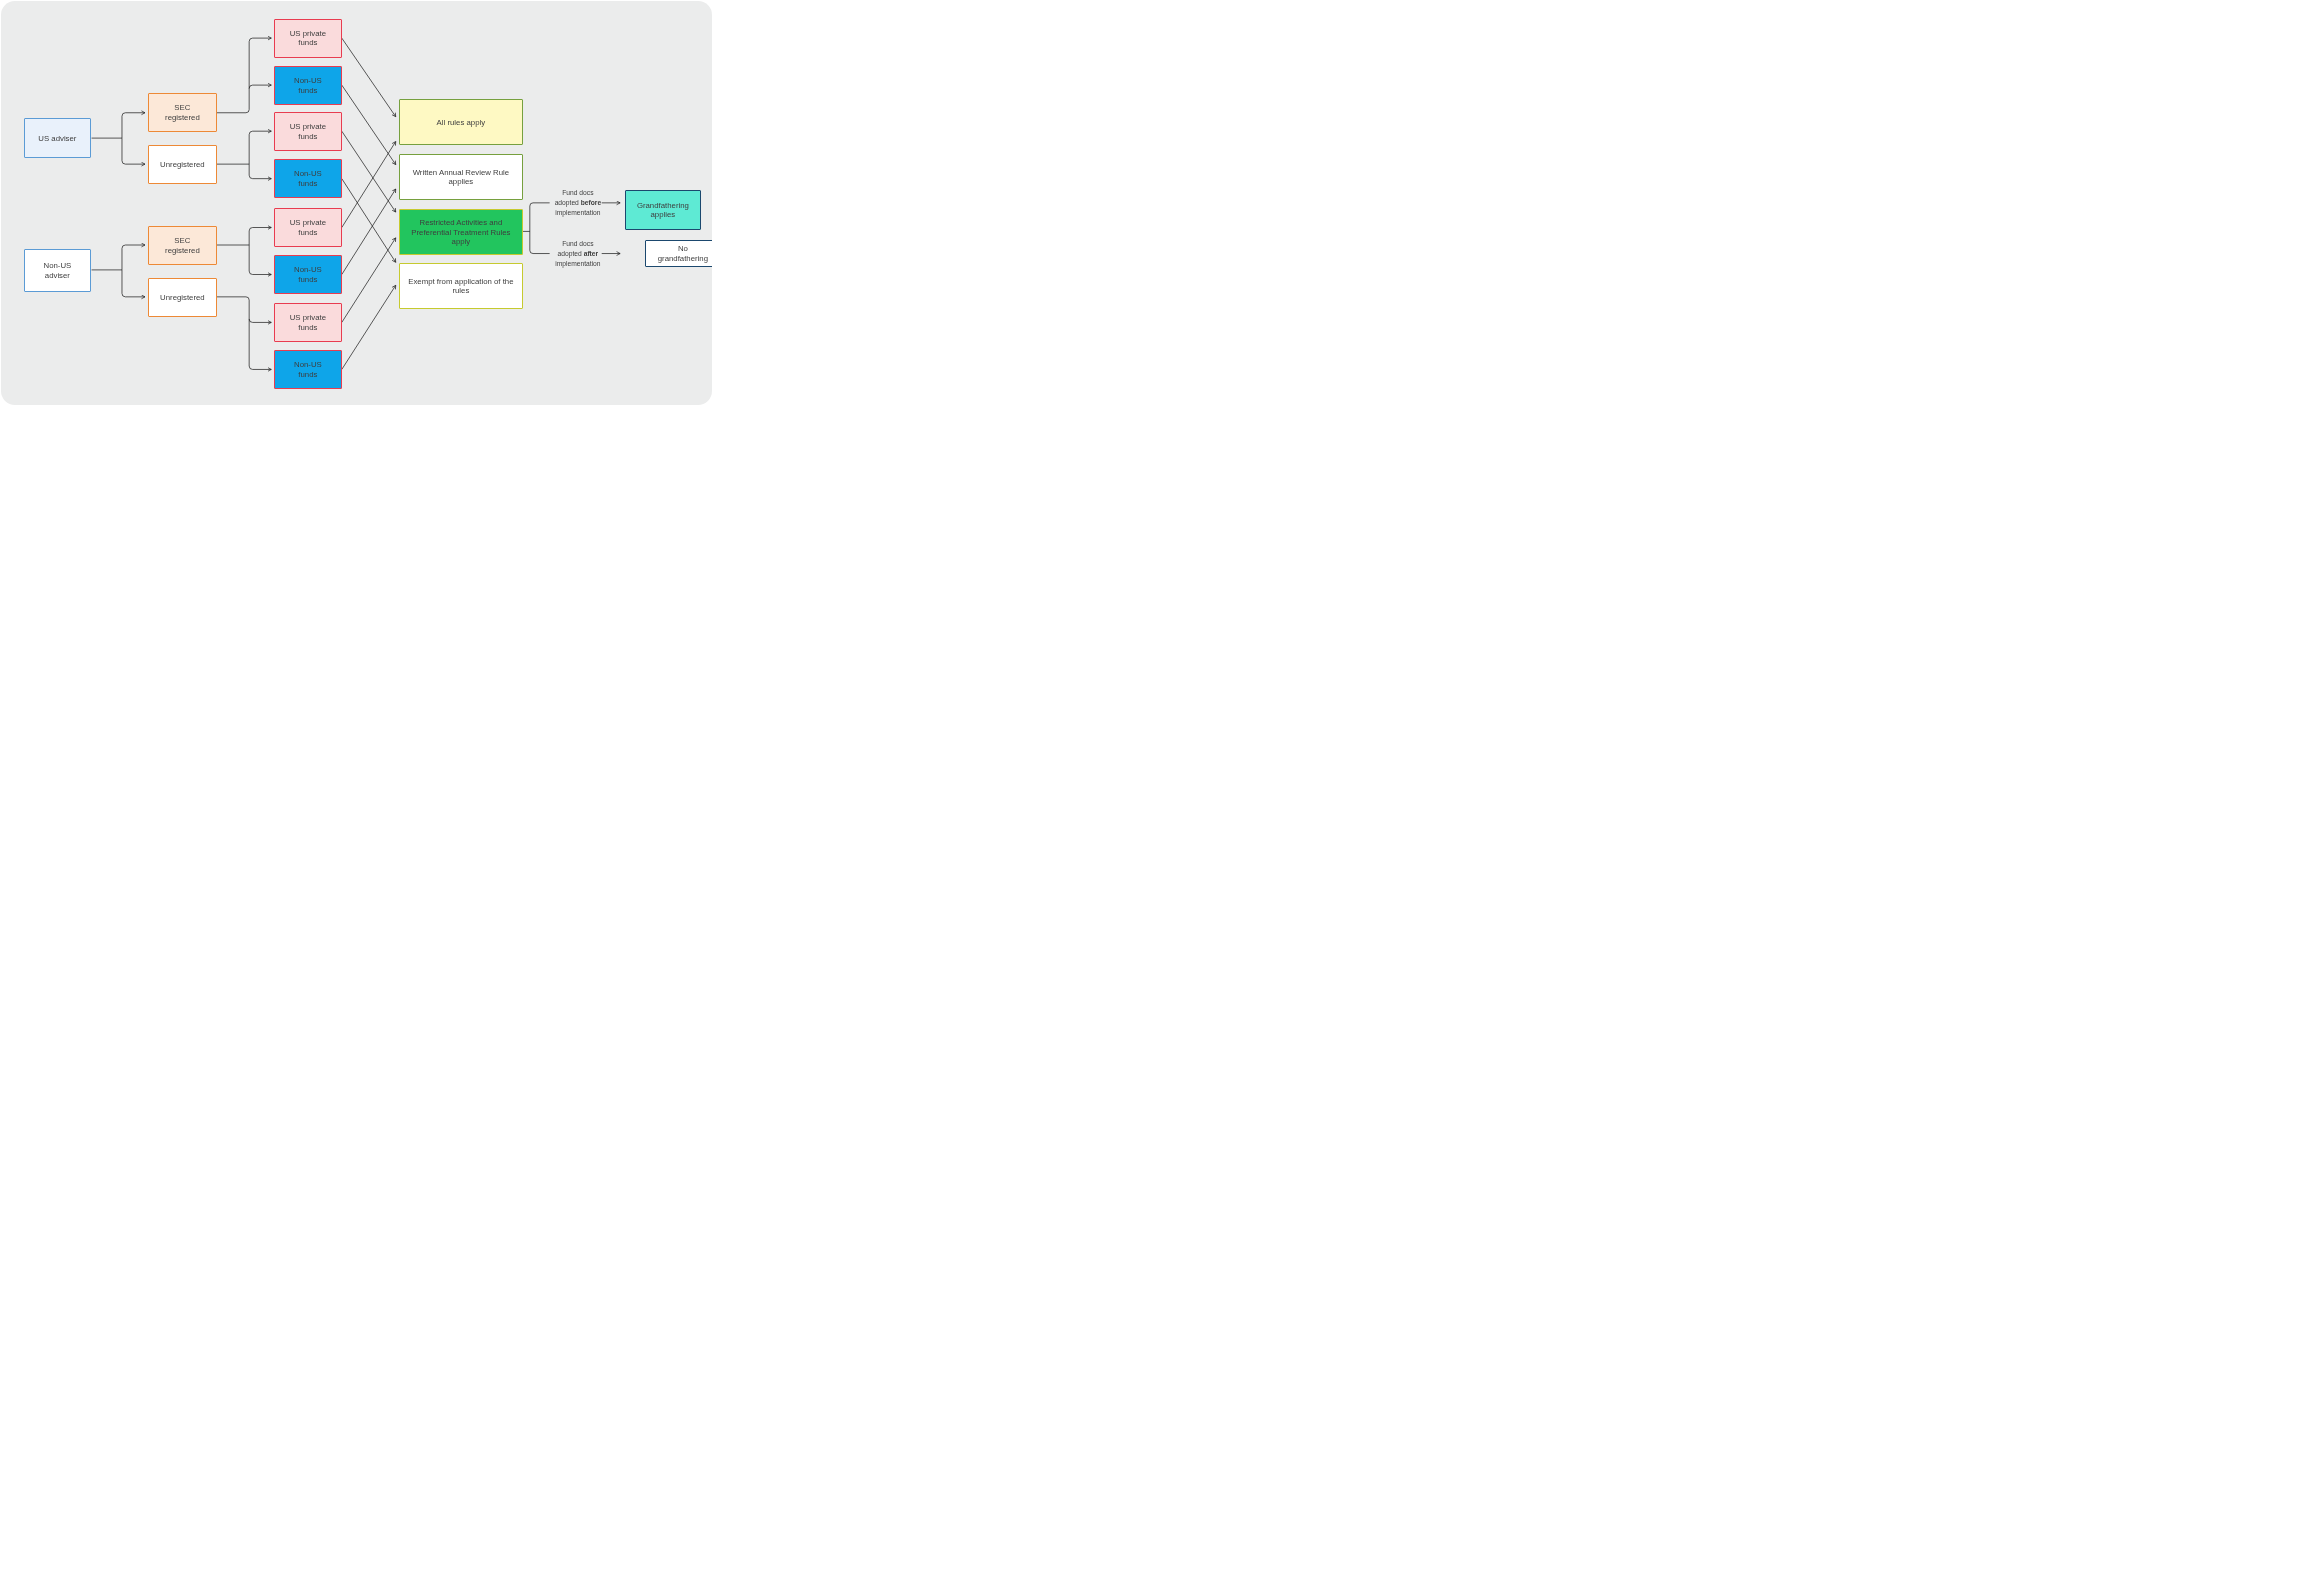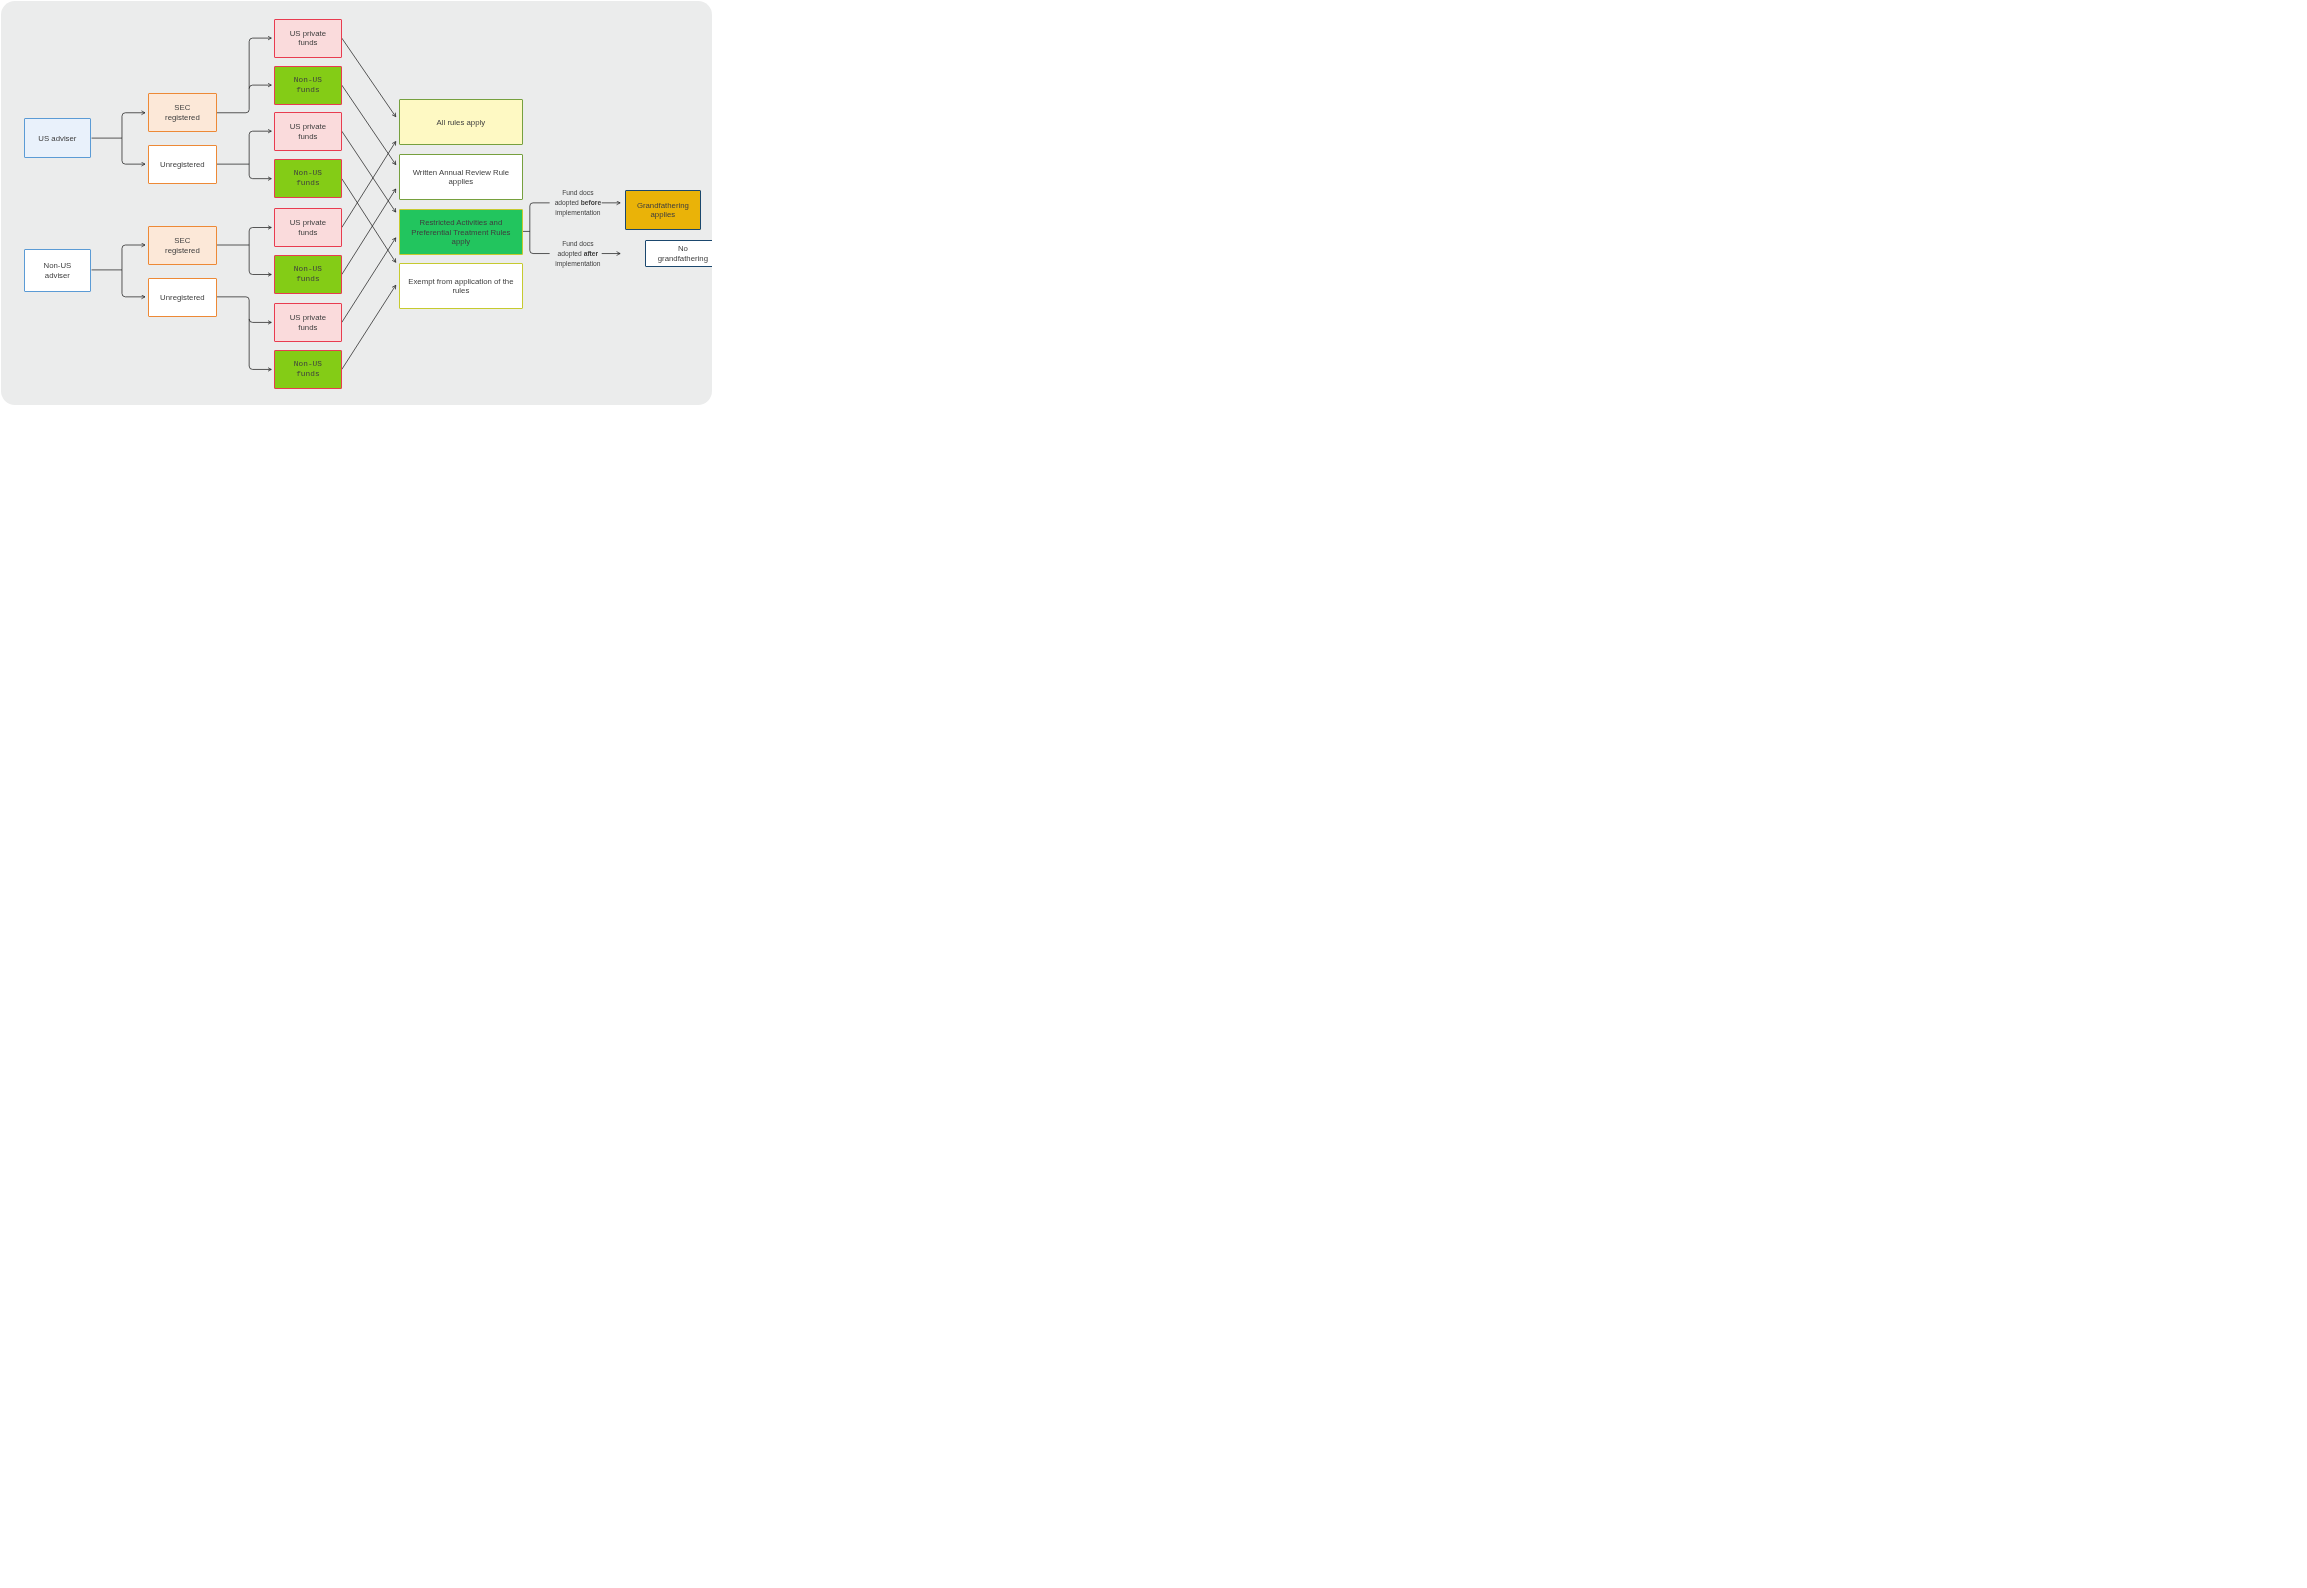--- a/index.html
+++ b/index.html
@@ -6,26 +6,26 @@
   body{width:712px;height:406px;position:relative;font-family:"Liberation Sans","DejaVu Sans",sans-serif;}
   #canvas{position:absolute;left:0.9px;top:1.4px;width:711px;height:404px;background:#ebecec;border-radius:14px;overflow:hidden;}
   .node{position:absolute;box-sizing:border-box;display:flex;align-items:center;justify-content:center;
         text-align:center;border-radius:1px;border:1.2px solid #888;background:#ffffff;
         color:#3e3e3e;font-size:7.8px;line-height:1.22;}
   .v-blue-fill   {border-color:#5b9bd5;background:#e9f1fb;}
   .v-blue-line   {border-color:#5b9bd5;background:#ffffff;}
   .v-orange-fill {border-color:#ed8936;background:#fce8d8;}
   .v-orange-line {border-color:#ed8936;background:#ffffff;}
   .v-red-fill    {border-color:#e83c50;background:#fadbdc;}
-  .v-red-line    {border-color:#e83c50;background:#84cc16;font-family:Liberation Mono, monospace;}
+  .v-red-line    {border-color:#e83c50;background:#0ea5e9;}
   .v-green-fill  {border-color:#76a03e;background:#fef9c3;}
   .v-green-line  {border-color:#76a03e;background:#ffffff;}
   .v-lime-fill   {border-color:#c6ca2f;background:#22c55e;}
   .v-lime-line   {border-color:#c6ca2f;background:#ffffff;justify-content:center;}
-  .v-navy-fill   {border-color:#1b486e;background:#eab308;}
+  .v-navy-fill   {border-color:#1b486e;background:#5eead4;}
   .v-navy-line   {border-color:#1b486e;background:#ffffff;}
   .branch-label{position:absolute;width:54px;text-align:center;color:#3e3e3e;
                 font-size:6.7px;line-height:9.7px;}
   .branch-label .ln{display:block;}
   .branch-label b{font-weight:bold;}
   svg#edges{position:absolute;left:0;top:0;}
   .edge{stroke:#1f1f1f;stroke-width:1.6;fill:none;}
 </style>
 </head>
 <body>

